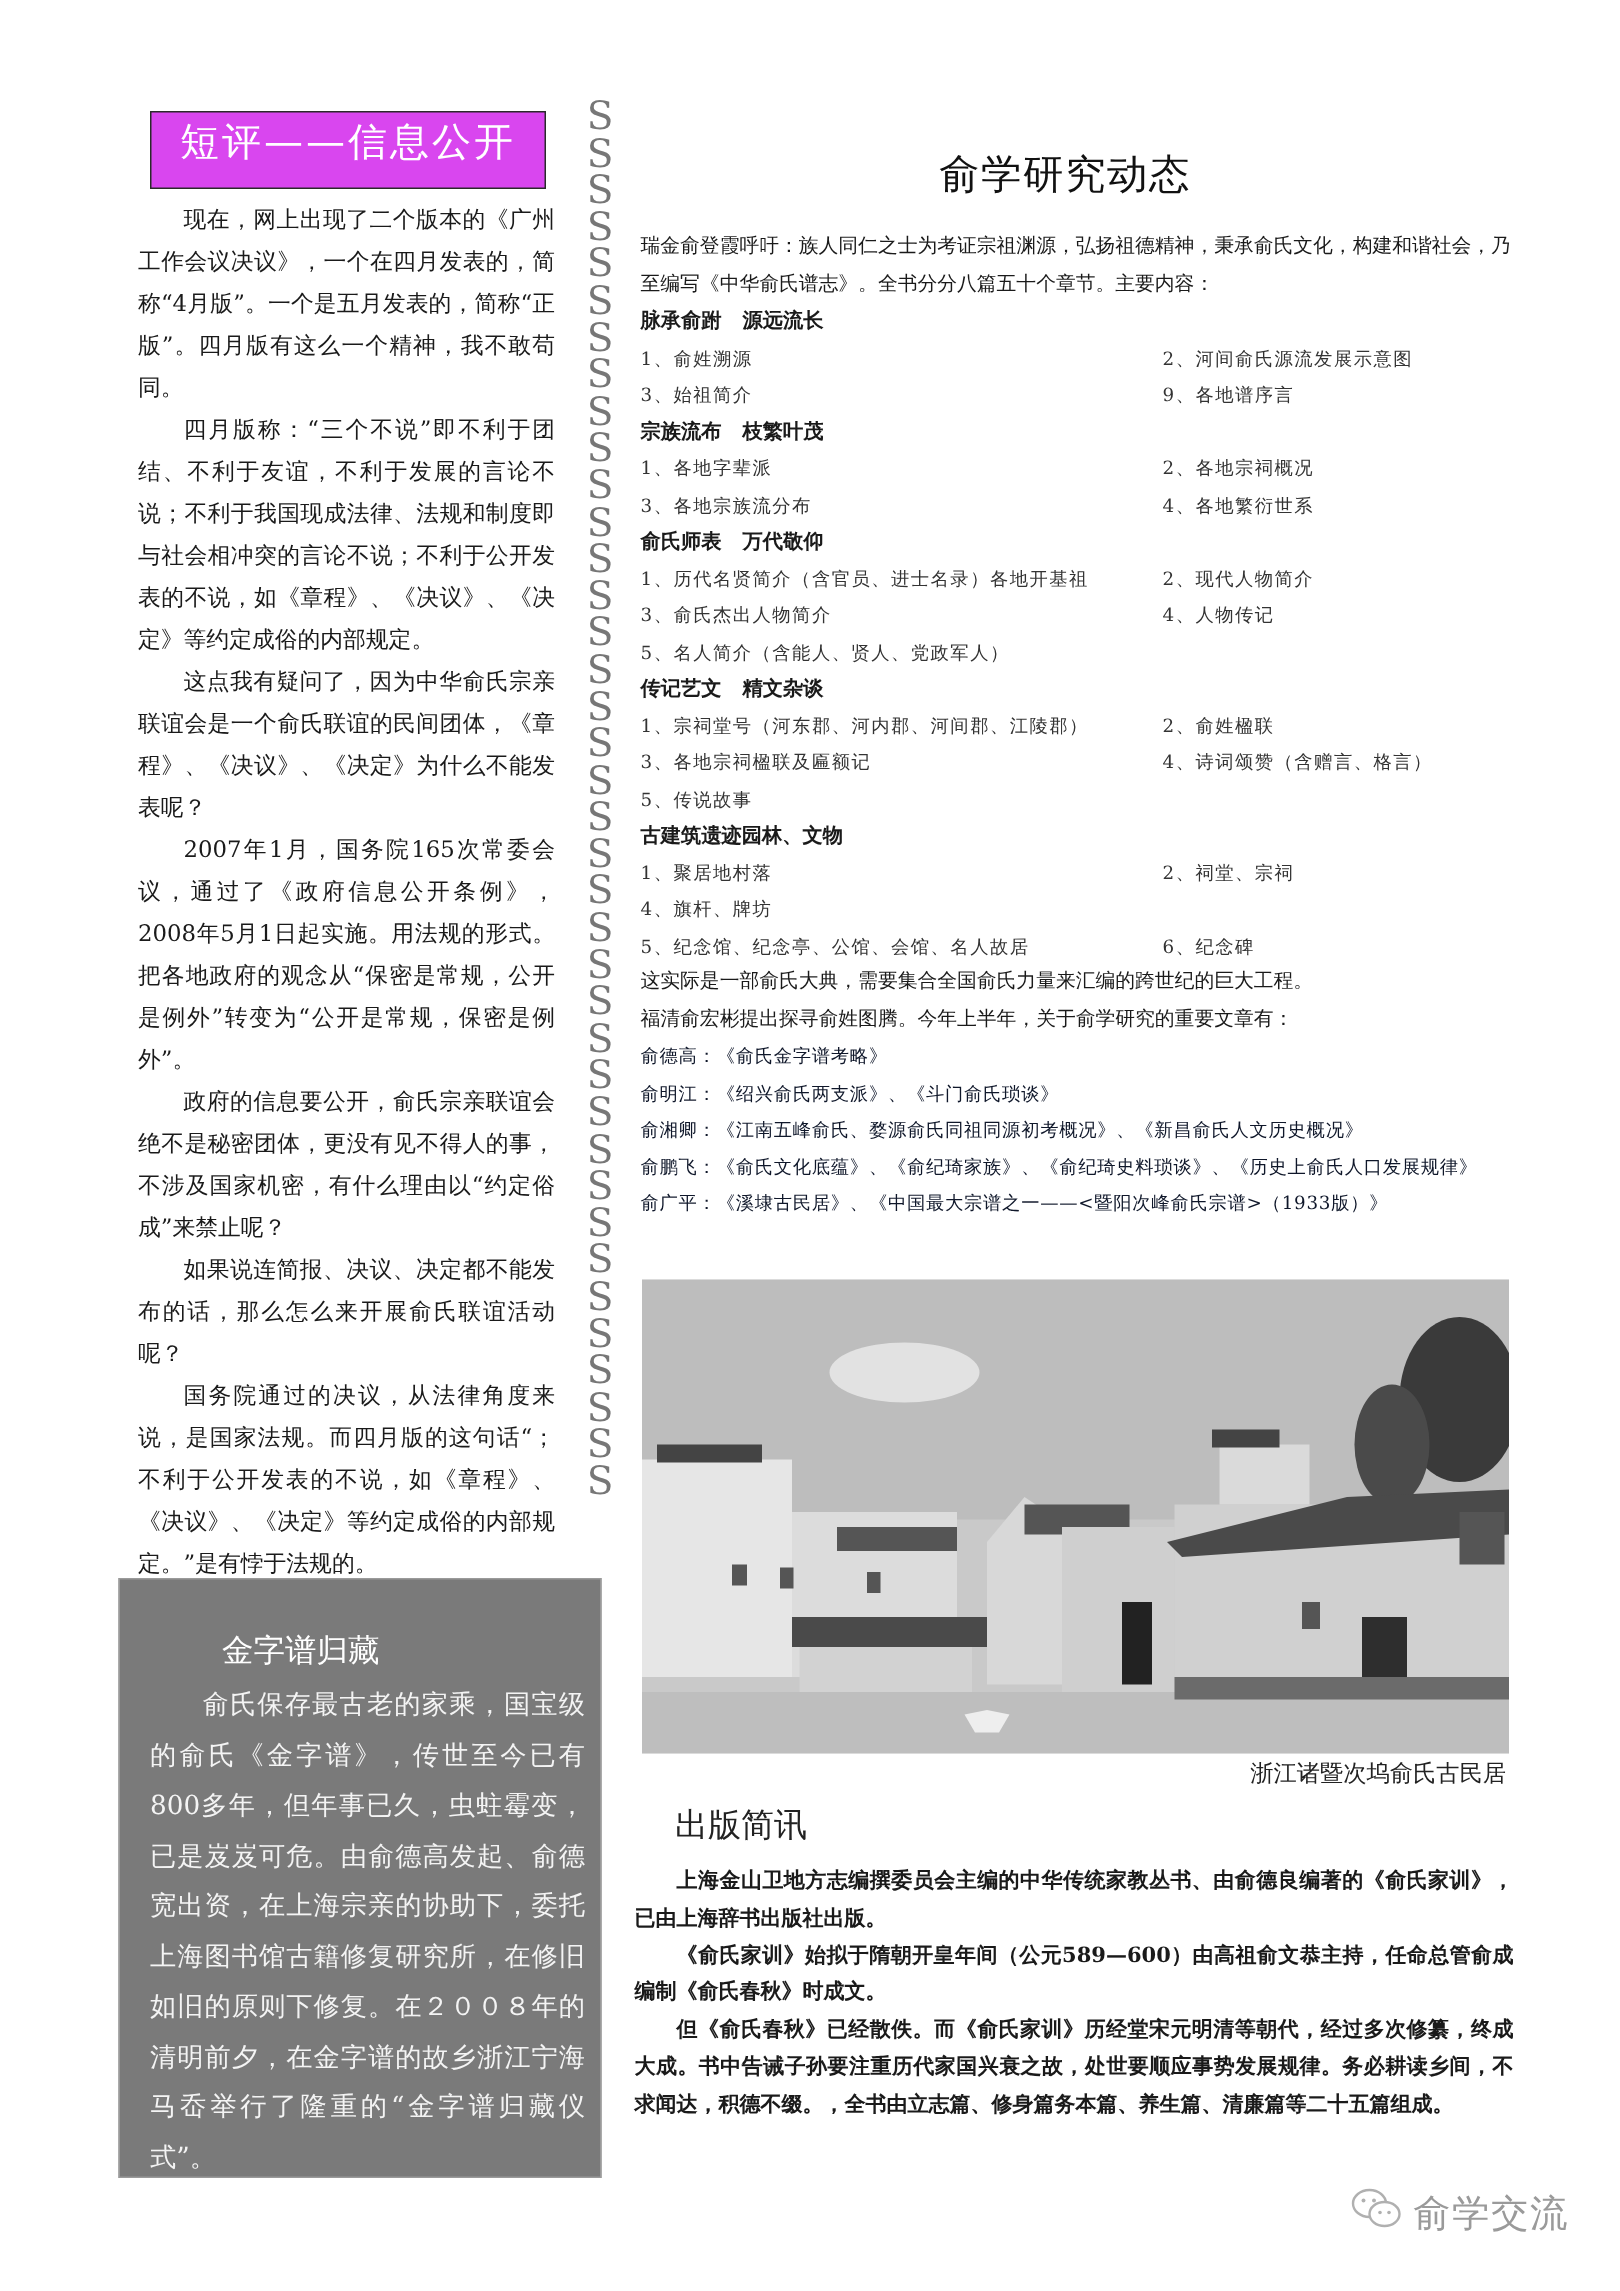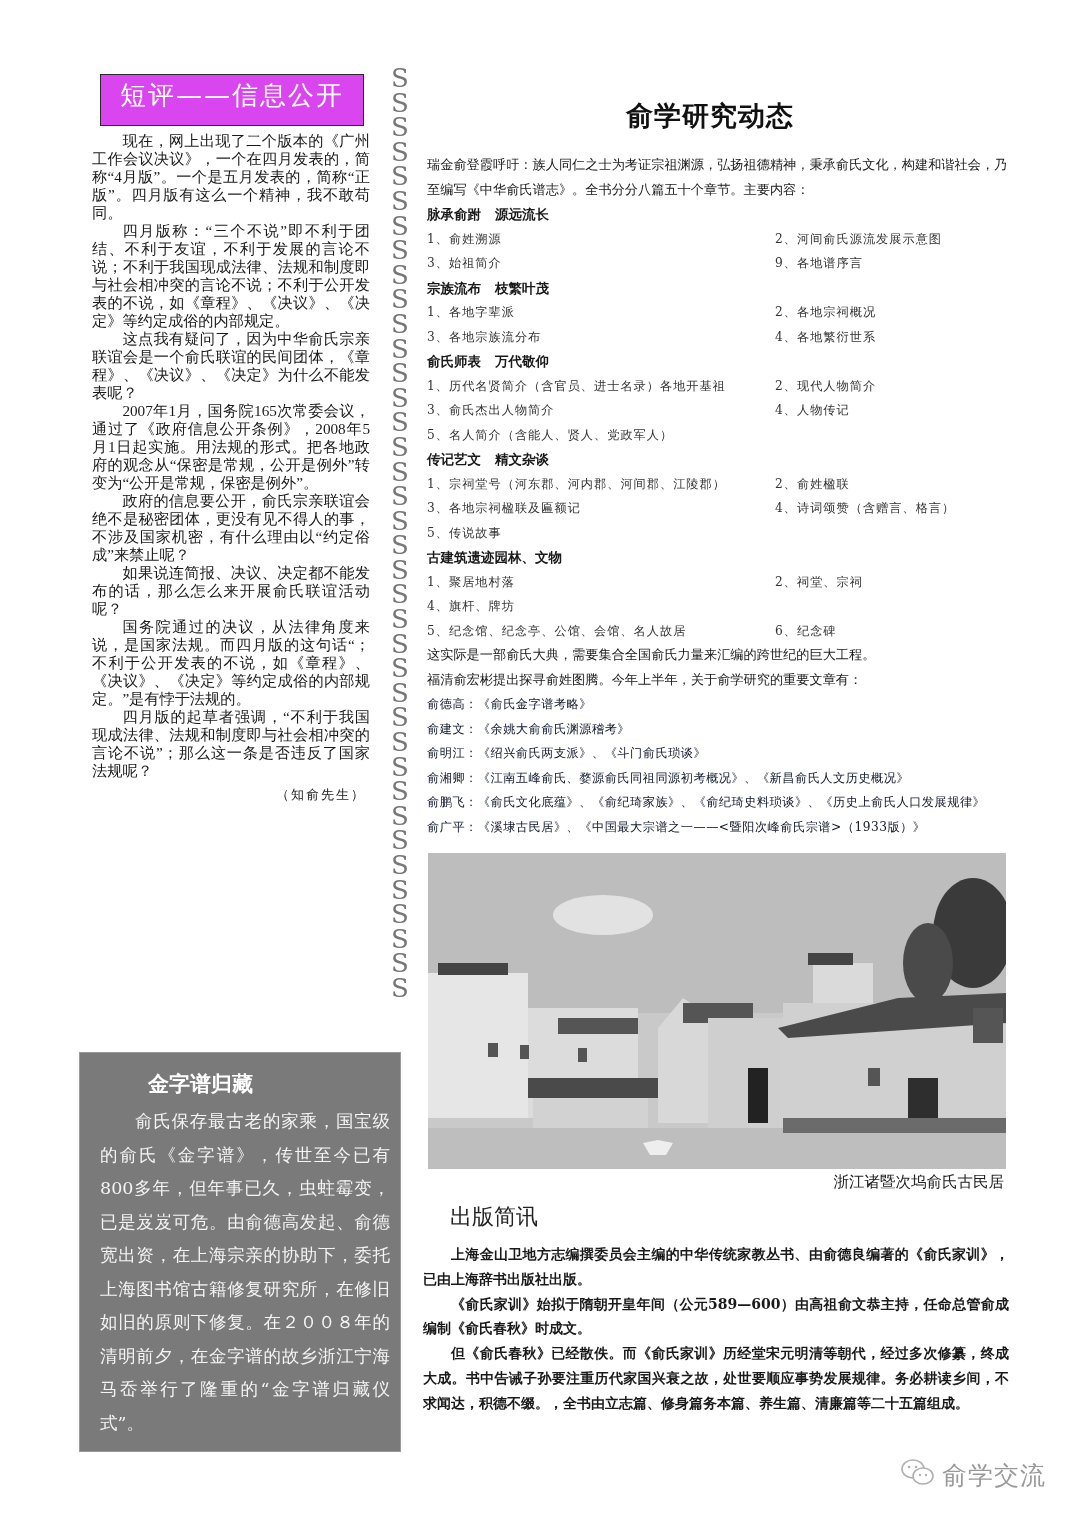--- a/index.html
+++ b/index.html
@@ -6,42 +6,42 @@
   body { width: 1080px; height: 1527px; position: relative; overflow: hidden;
          font-family: "DejaVu Serif", "Liberation Serif", serif; color: #1a1a1a; }
 
   
   .banner { position: absolute; left: 100px; top: 74px; width: 264px; height: 52px;
             background: #d946ef; border: 1px solid #2a2a2a; box-sizing: border-box;
             color: #ffffff; font-family: "DejaVu Sans", "Liberation Sans", sans-serif;
             font-size: 26px; line-height: 40px; text-align: center; letter-spacing: 2px; }
 
   .left-article { position: absolute; left: 92px; top: 132px; width: 278px; }
-  .left-article p { margin: 0; font-size: 15.2px; line-height: 18px; text-indent: 2em;
-                    text-align: justify; font-family: Liberation Serif, serif; }
+  .left-article p { margin: 0; font-size: 15.2px; line-height: 28px; text-indent: 2em;
+                    text-align: justify; }
   .left-article .sign { text-align: right; text-indent: 0; font-size: 13px;
                         letter-spacing: 2px; margin-top: 6px; padding-right: 4px; }
 
   .s-column { position: absolute; left: 390px; top: 66px; width: 20px;
               font-family: "DejaVu Serif", "Liberation Serif", serif; font-size: 26px;
               line-height: 24.6px; color: #777777; text-align: center; }
   .s-column span { display: block; }
 
   .gray-box { position: absolute; left: 79px; top: 1052px; width: 322px; height: 400px;
               background: #7a7a7a; border: 1px solid #9a9a9a; box-sizing: border-box;
               color: #f4f4f4; padding: 14px 10px 10px 20px; }
-  .gray-box h3 { margin: 0 0 4px 48px; font-size: 21px; line-height: 34px; font-weight: bold;
+  .gray-box h3 { margin: 16px 0 4px 48px; font-size: 21px; line-height: 34px; font-weight: normal;
                  font-family: "DejaVu Serif", "Liberation Serif", serif; color: #ffffff; }
   .gray-box p { margin: 0; font-size: 17.5px; line-height: 33.5px; text-indent: 2em;
                 text-align: justify; }
 
   
   .right-title { position: absolute; left: 420px; top: 98px; width: 580px; text-align: center;
                  font-family: "DejaVu Sans", "Liberation Sans", sans-serif; font-size: 27px;
-                 font-weight: bold; letter-spacing: 1px; color: #111; }
+                 font-weight: normal; letter-spacing: 1px; color: #111; }
 
   .right-body { position: absolute; left: 427px; top: 153px; width: 590px;
                 font-size: 13px; line-height: 24.5px; }
   .right-body .intro { font-family: "DejaVu Sans", "Liberation Sans", sans-serif; font-size: 13.2px; }
   .right-body .section-head { font-family: "DejaVu Serif", "Liberation Serif", serif;
                               font-size: 13.5px; font-weight: bold; }
   .right-body .section-head span + span { margin-left: 14px; }
   .grid-row { display: flex; color: #333; font-size: 12.2px; letter-spacing: 1px; }
   .grid-row .c1 { width: 348px; }
   .grid-row .c2 { flex: 1; }
@@ -185,21 +185,20 @@
       </div>
       <div class="grid-row">
         <span class="c1">5、纪念馆、纪念亭、公馆、会馆、名人故居</span>
         <span class="c2">6、纪念碑</span>
       </div>
     </div>
   <div class="intro">这实际是一部俞氏大典，需要集合全国俞氏力量来汇编的跨世纪的巨大工程。</div>
   <div class="intro">福清俞宏彬提出探寻俞姓图腾。今年上半年，关于俞学研究的重要文章有：</div>
   <div id="articles">
       <div class="art-row">俞德高：《俞氏金字谱考略》</div>
-      <div class="art-row">俞建文：《余姚大俞俞氏渊源稽考》</div>
       <div class="art-row">俞明江：《绍兴俞氏两支派》、《斗门俞氏琐谈》</div>
       <div class="art-row">俞湘卿：《江南五峰俞氏、婺源俞氏同祖同源初考概况》、《新昌俞氏人文历史概况》</div>
       <div class="art-row">俞鹏飞：《俞氏文化底蕴》、《俞纪琦家族》、《俞纪琦史料琐谈》、《历史上俞氏人口发展规律》</div>
       <div class="art-row">俞广平：《溪埭古民居》、《中国最大宗谱之一——&lt;暨阳次峰俞氏宗谱&gt;（1933版）》</div>
     </div>
 </div>
 
 <div class="photo">
   <svg width="578" height="316" viewBox="0 0 578 316">
     <rect x="0" y="0" width="578" height="316" fill="#c9c9c9"></rect>

